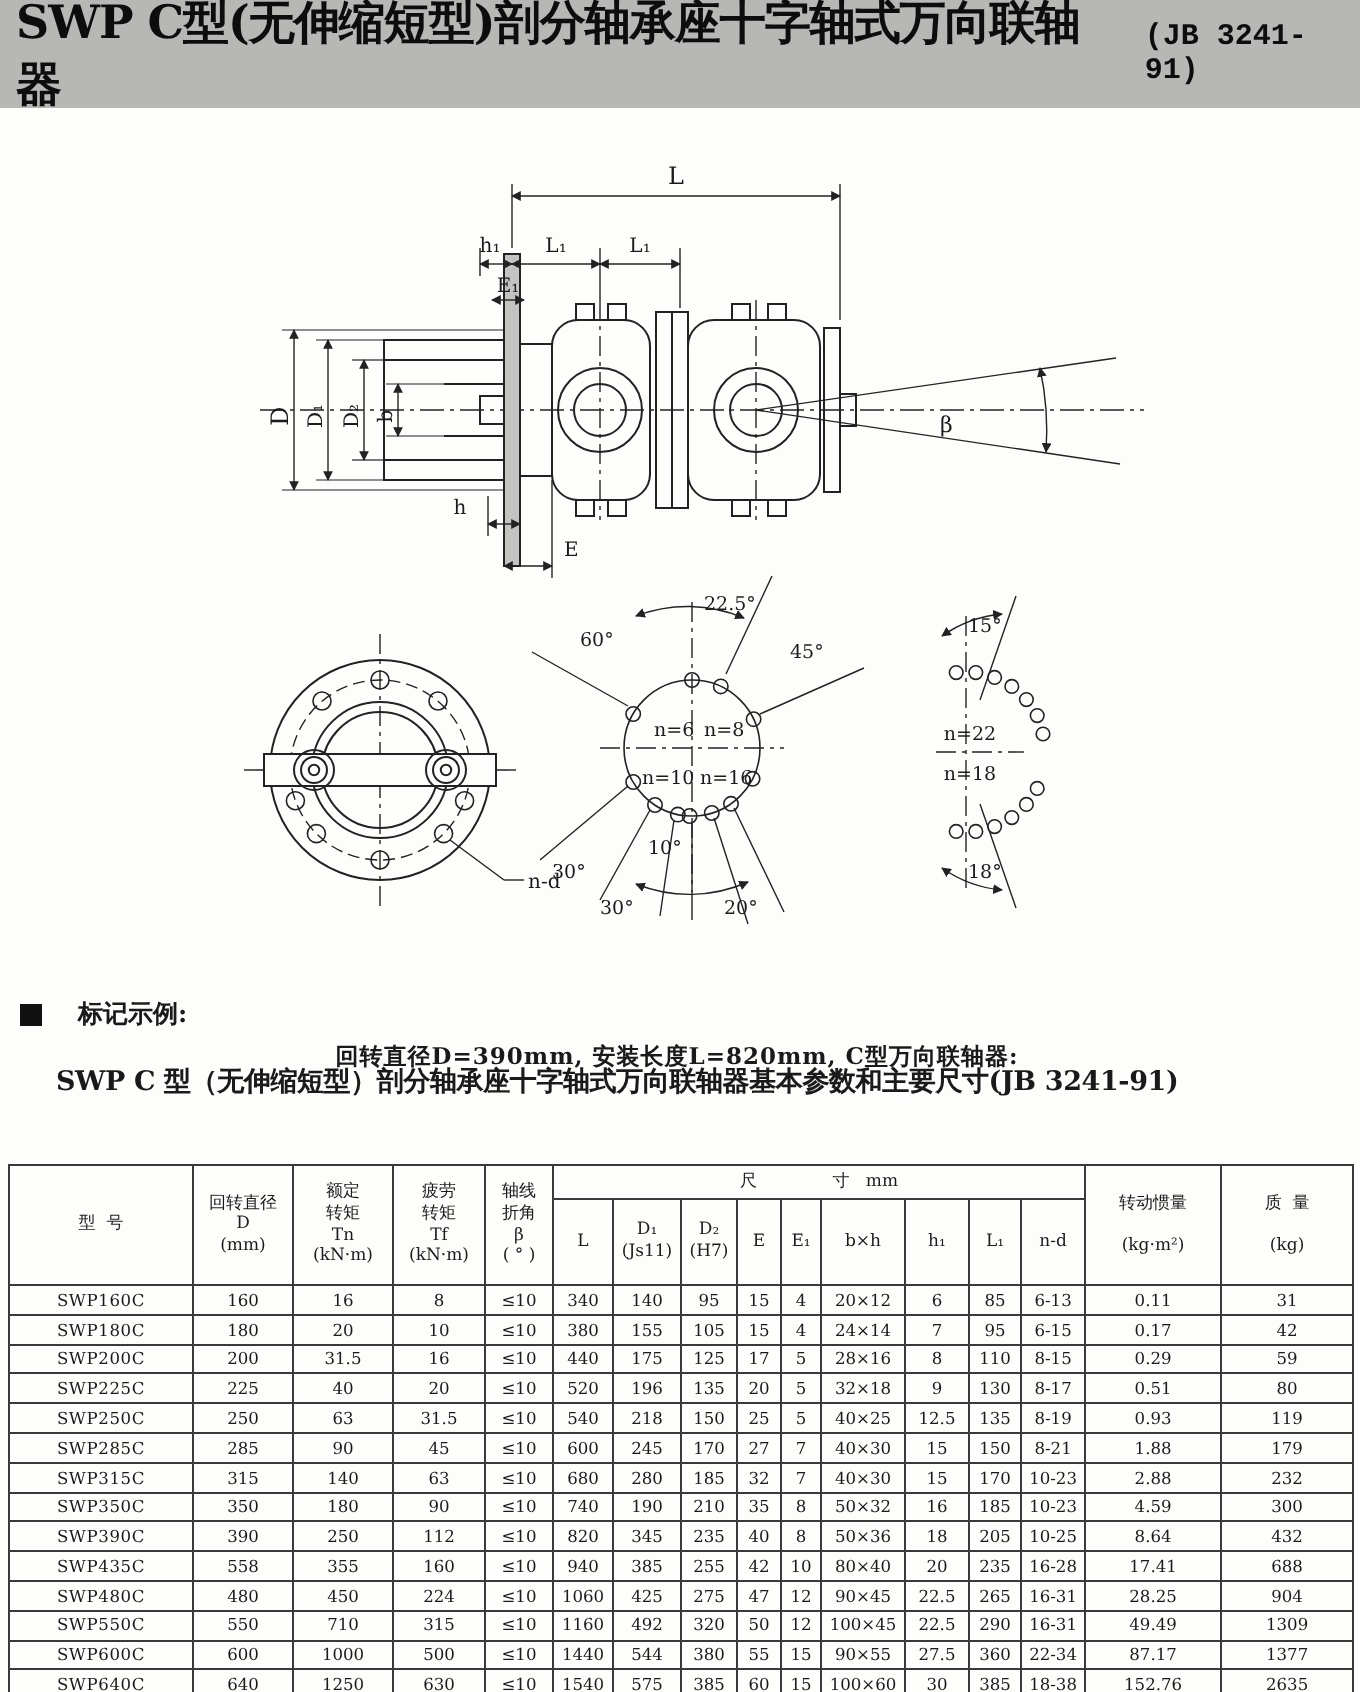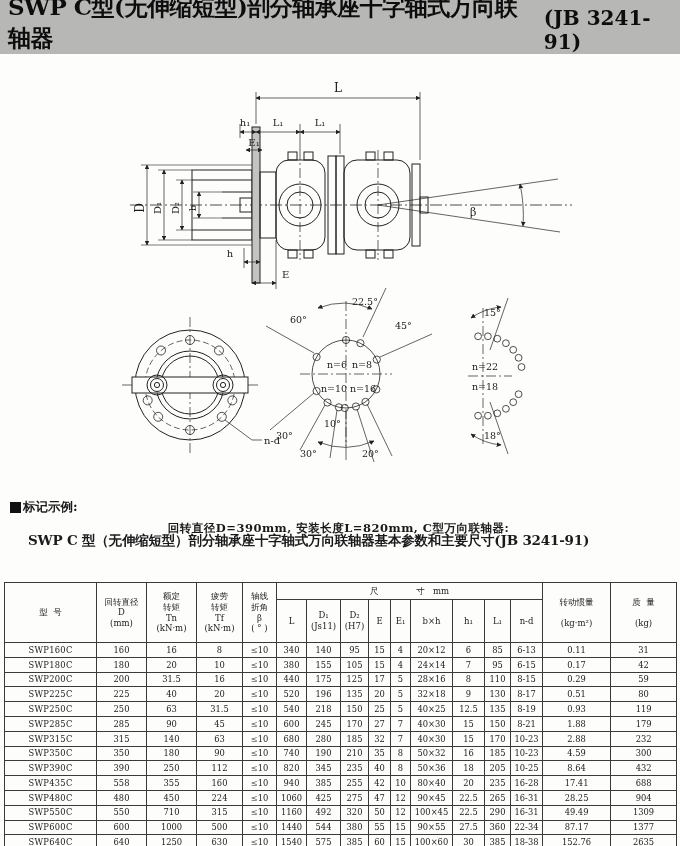--- a/index.html
+++ b/index.html
@@ -1,28 +1,28 @@
 <!DOCTYPE html>
 <html><head>
 <meta charset="utf-8">
 <style>
   html,body{margin:0;padding:0;background:#e8e8e8;}
   .page{position:relative;width:680px;height:846px;background:#fdfdfc;overflow:hidden;
         font-family:"DejaVu Serif","Liberation Serif",serif;color:#1a1a1a;}
   
   .banner{position:absolute;top:0;left:0;width:680px;height:54px;background:#b7b7b5;
-          display:flex;align-items:flex-end;padding-left:8px;box-sizing:border-box;}
+          display:flex;align-items:center;padding-left:8px;box-sizing:border-box;}
   .banner .main{font-size:23px;font-weight:bold;letter-spacing:-0.5px;color:#0d0d0d;}
-  .banner .suffix{font-size:20px;font-weight:bold;margin-left:12px;color:#0d0d0d;}
+  .banner .suffix{font-size:15px;font-weight:bold;margin-left:12px;color:#0d0d0d;font-family:Liberation Mono, monospace;}
   
   svg text{font-family:"DejaVu Serif","Liberation Serif",serif;fill:#1b1b1b;}
   .dwg{position:absolute;top:58px;left:0;}
   
   .marking{position:absolute;top:499px;left:10px;width:640px;}
-  .mk-head{font-size:12.5px;font-weight:bold;display:flex;align-items:center;gap:2px;}
+  .mk-head{font-size:12.5px;font-weight:bold;display:flex;align-items:center;gap:18px;}
   .sq{width:11px;height:11px;background:#111;display:inline-block;}
   .mk-line1{font-size:11.5px;font-weight:bold;margin:5px 0 0 17px;letter-spacing:0.5px;text-align:center;}
   .mk-line2{font-size:11.5px;margin:4px 0 0 17px;letter-spacing:1px;}
   
   .tbl-title{position:absolute;top:532px;left:28px;font-size:13.5px;font-weight:bold;
              letter-spacing:-0.2px;}
   
   table.spec{position:absolute;top:582px;left:4px;width:672px;border-collapse:collapse;
              table-layout:fixed;font-size:8.5px;text-align:center;border:1.6px solid #222;}
   table.spec th,table.spec td{border:0.8px solid #3a3a3a;padding:0;vertical-align:middle;

